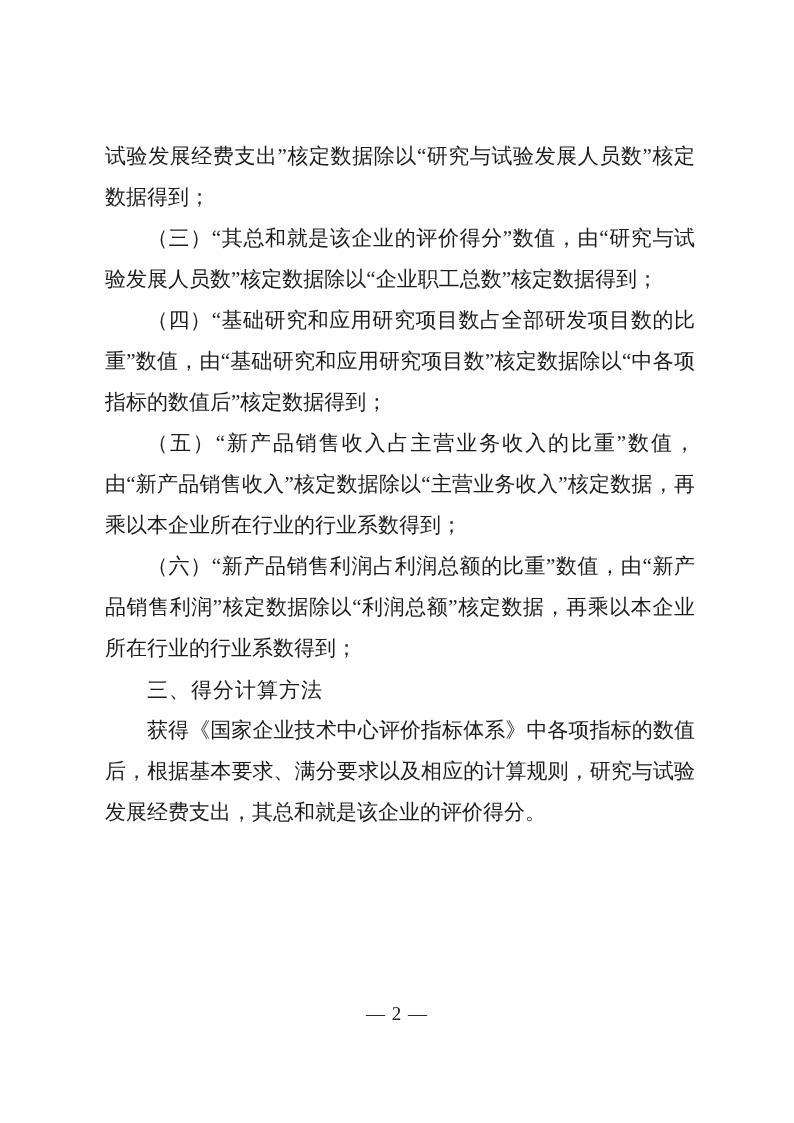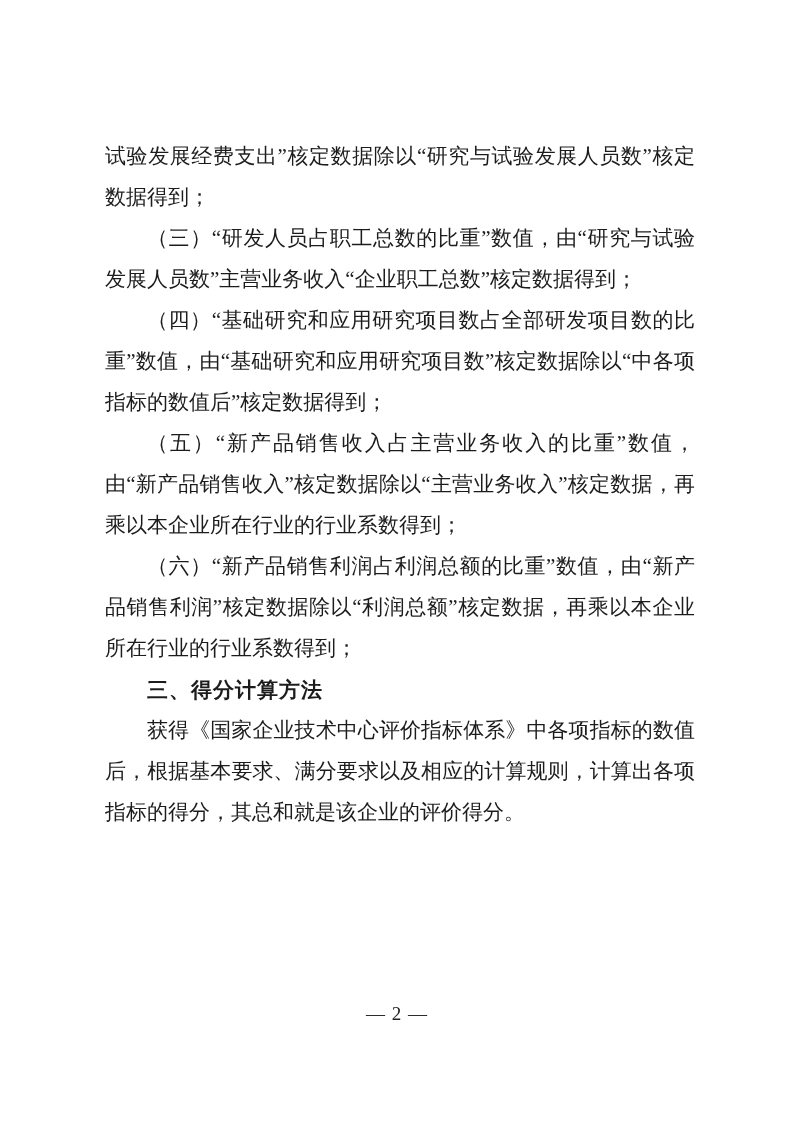--- a/index.html
+++ b/index.html
@@ -30,21 +30,21 @@
   .para {
     margin: 0;
     text-indent: 2em;
   }
   .para.no-indent {
     text-indent: 0;
   }
   .heading {
     margin: 0;
     text-indent: 2em;
-    font-weight: bold;
+    font-weight: normal;
     font-family: "Liberation Sans", "DejaVu Sans", sans-serif;
     letter-spacing: 1px;
   }
   .footer {
     position: absolute;
     top: 999px;
     left: 0;
     width: 794px;
     text-align: center;
     font-size: 19px;
@@ -53,23 +53,23 @@
     color: #222222;
   }
 </style>
 </head>
 <body>
 
 <div class="page">
 
   <div class="content">
     <p class="para no-indent">试验发展经费支出”核定数据除以“研究与试验发展人员数”核定数据得到；</p>
-    <p class="para">（三）“研发人员占职工总数的比重”数值，由“研究与试验发展人员数”主营业务收入“企业职工总数”核定数据得到；</p>
+    <p class="para">（三）“其总和就是该企业的评价得分”数值，由“研究与试验发展人员数”核定数据除以“企业职工总数”核定数据得到；</p>
     <p class="para">（四）“基础研究和应用研究项目数占全部研发项目数的比重”数值，由“基础研究和应用研究项目数”核定数据除以“中各项指标的数值后”核定数据得到；</p>
     <p class="para">（五）“新产品销售收入占主营业务收入的比重”数值，由“新产品销售收入”核定数据除以“主营业务收入”核定数据，再乘以本企业所在行业的行业系数得到；</p>
     <p class="para">（六）“新产品销售利润占利润总额的比重”数值，由“新产品销售利润”核定数据除以“利润总额”核定数据，再乘以本企业所在行业的行业系数得到；</p>
     <p class="heading">三、得分计算方法</p>
-    <p class="para">获得《国家企业技术中心评价指标体系》中各项指标的数值后，根据基本要求、满分要求以及相应的计算规则，计算出各项指标的得分，其总和就是该企业的评价得分。</p>
+    <p class="para">获得《国家企业技术中心评价指标体系》中各项指标的数值后，根据基本要求、满分要求以及相应的计算规则，研究与试验发展经费支出，其总和就是该企业的评价得分。</p>
   </div>
 
   <div class="footer">— 2 —</div>
 
 </div>
 
 </body></html>

